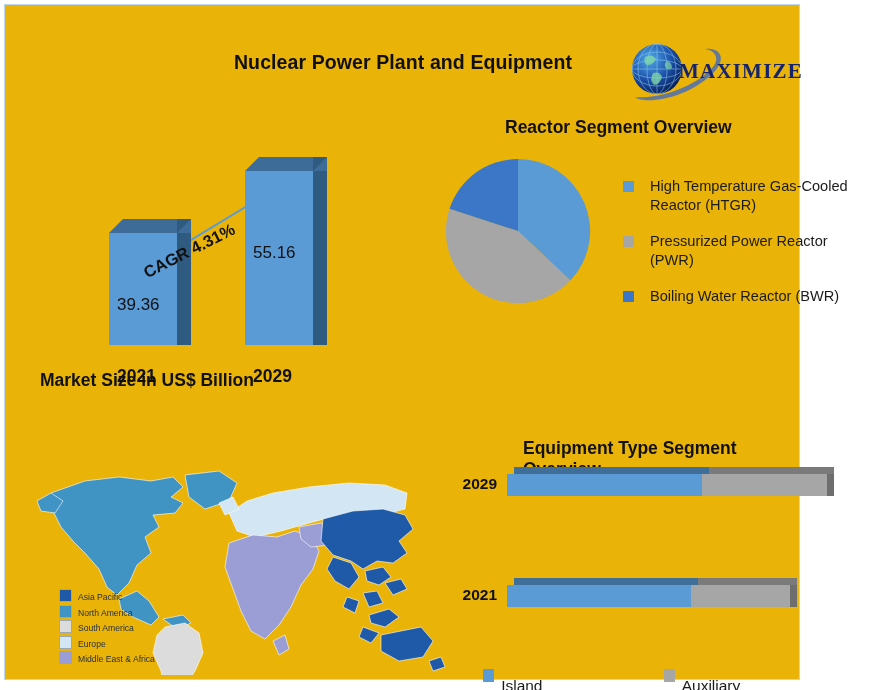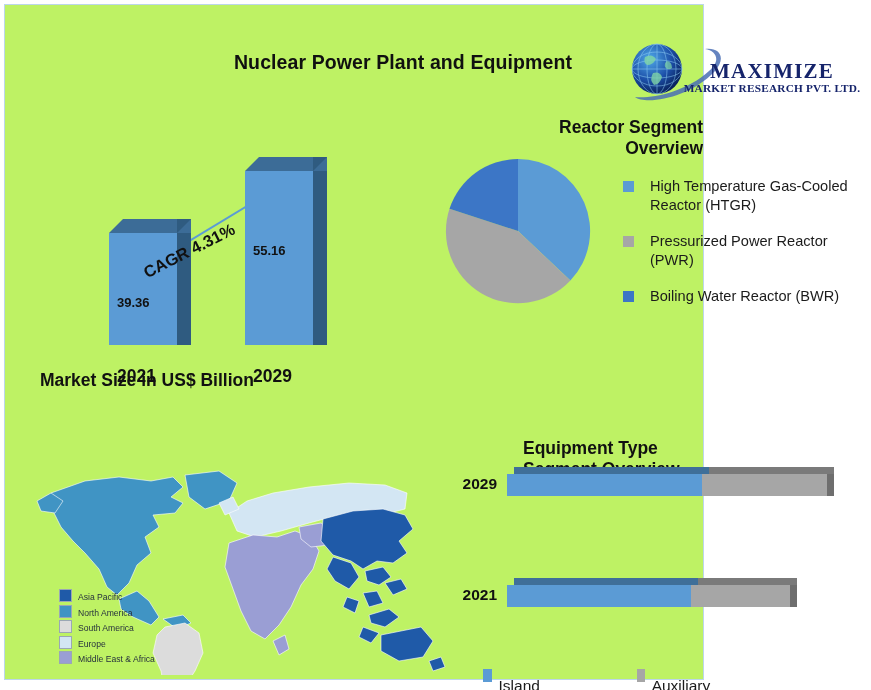--- a/index.html
+++ b/index.html
@@ -3,48 +3,48 @@
 <meta charset="utf-8">
 <style>
   html,body{margin:0;padding:0;}
   body{
     width:871px;height:690px;overflow:hidden;
     background:#ffffff;
     font-family:"Liberation Sans", sans-serif;
     position:relative;
   }
   #frame{
-    position:absolute;left:4px;top:4px;width:700px;height:676px;
-    border:1px solid #bcd6ea;box-sizing:border-box;background:#bef264;
+    position:absolute;left:4px;top:4px;width:796px;height:676px;
+    border:1px solid #bcd6ea;box-sizing:border-box;background:#eab308;
   }
 
   
   #title{
     position:absolute;left:168px;top:44px;width:460px;
     text-align:center;font-size:19.5px;font-weight:bold;color:#101010;
     line-height:1.35;letter-spacing:.1px;
   }
 
   
-  #logo{position:absolute;left:622px;top:36px;width:238px;height:68px;text-align:center;}
+  #logo{position:absolute;left:622px;top:36px;width:238px;height:68px;}
   #logo .globe{position:absolute;left:4px;top:2px;width:52px;height:52px;}
   #logo .swoosh{position:absolute;left:0px;top:0px;width:110px;height:62px;}
   #logo .ltext{position:absolute;left:52px;top:20px;width:186px;}
   #logo .l1{font-family:"Liberation Serif", serif;font-weight:bold;font-size:21px;
     color:#16246b;letter-spacing:1.2px;line-height:20px;}
   #logo .l2{font-family:"Liberation Serif", serif;font-weight:bold;font-size:11.3px;
     color:#16246b;letter-spacing:.2px;line-height:13px;margin-top:1px;}
 
   
   #colchart{position:absolute;left:60px;top:130px;width:350px;height:270px;}
   .bar3d{position:absolute;}
   .bar3d .face{position:absolute;left:0;top:14px;background:#5b9bd5;}
   .bar3d .top{position:absolute;left:0;top:0;height:0;border-style:solid;}
   .bar3d .side{position:absolute;top:0;width:0;height:0;border-style:solid;}
-  .barval{position:absolute;font-size:13px;font-weight:bold;color:#111;}
+  .barval{position:absolute;font-size:17px;font-weight:normal;color:#111;}
   .barcat{position:absolute;font-size:17.5px;font-weight:bold;color:#111;}
   #cagr-label{
     position:absolute;left:84px;top:128px;font-size:16.5px;font-weight:bold;color:#111;
     transform:rotate(-27deg);transform-origin:left bottom;white-space:nowrap;
   }
   #mkt-caption{position:absolute;left:35px;top:365px;font-size:17.5px;font-weight:bold;color:#111;}
 
   
   #pie-title{position:absolute;left:500px;top:112px;font-size:17.5px;font-weight:bold;color:#111;text-align:right;}
   #pie{position:absolute;left:437px;top:150px;width:152px;height:152px;}
@@ -103,21 +103,20 @@
         <ellipse cx="26" cy="26" rx="19" ry="25"></ellipse>
         <line x1="1" y1="26" x2="51" y2="26"></line>
         <line x1="26" y1="1" x2="26" y2="51"></line>
       </g>
       <path d="M14 14 q7 -4 11 2 q-3 6 -9 6 q-4 -3 -2 -8 Z" fill="#7fd4a8" opacity="0.85"></path>
       <path d="M22 30 q7 -2 9 4 q-2 7 -8 8 q-5 -5 -1 -12 Z" fill="#7fd4a8" opacity="0.8"></path>
       <path d="M36 18 q5 1 5 7 q-4 3 -7 -1 q-1 -4 2 -6 Z" fill="#7fd4a8" opacity="0.7"></path>
     </svg>
     <div class="ltext">
       <div class="l1">MAXIMIZE</div>
-      <div class="l2">MARKET RESEARCH PVT. LTD.</div>
     </div>
   </div>
 
   <div id="colchart">
 
     <svg style="position:absolute;left:70px;top:22px;width:190px;height:120px;">
       <line x1="8" y1="112" x2="170" y2="14" stroke="#5b9bd5" stroke-width="2"></line>
       <polygon points="178,9 160,10 168,24" fill="#5b9bd5"></polygon>
     </svg>
 

